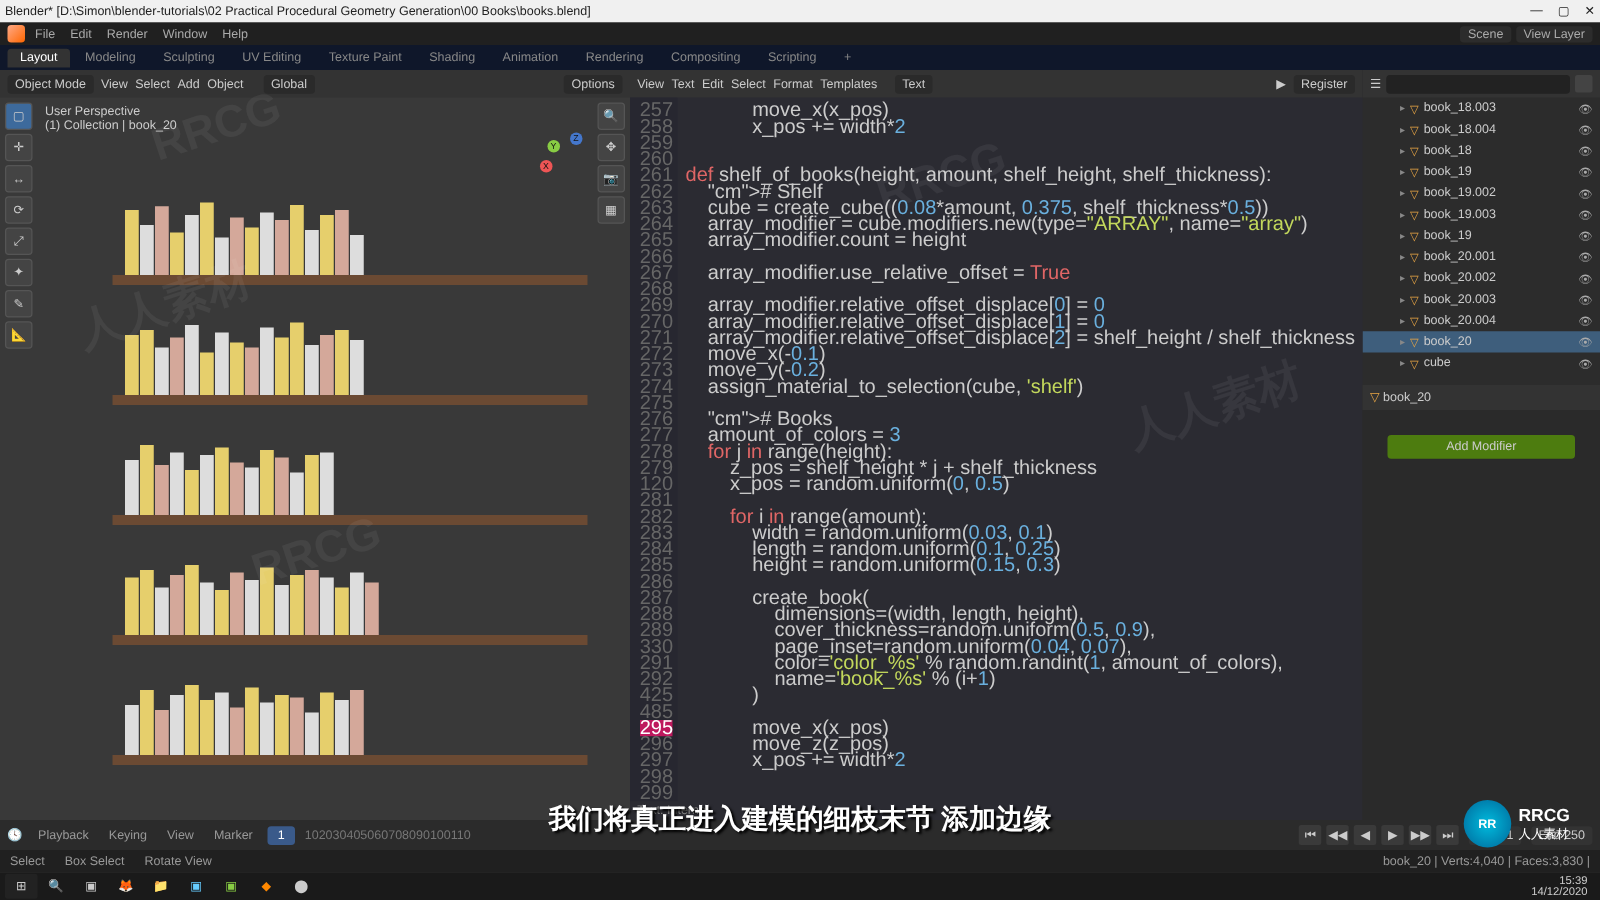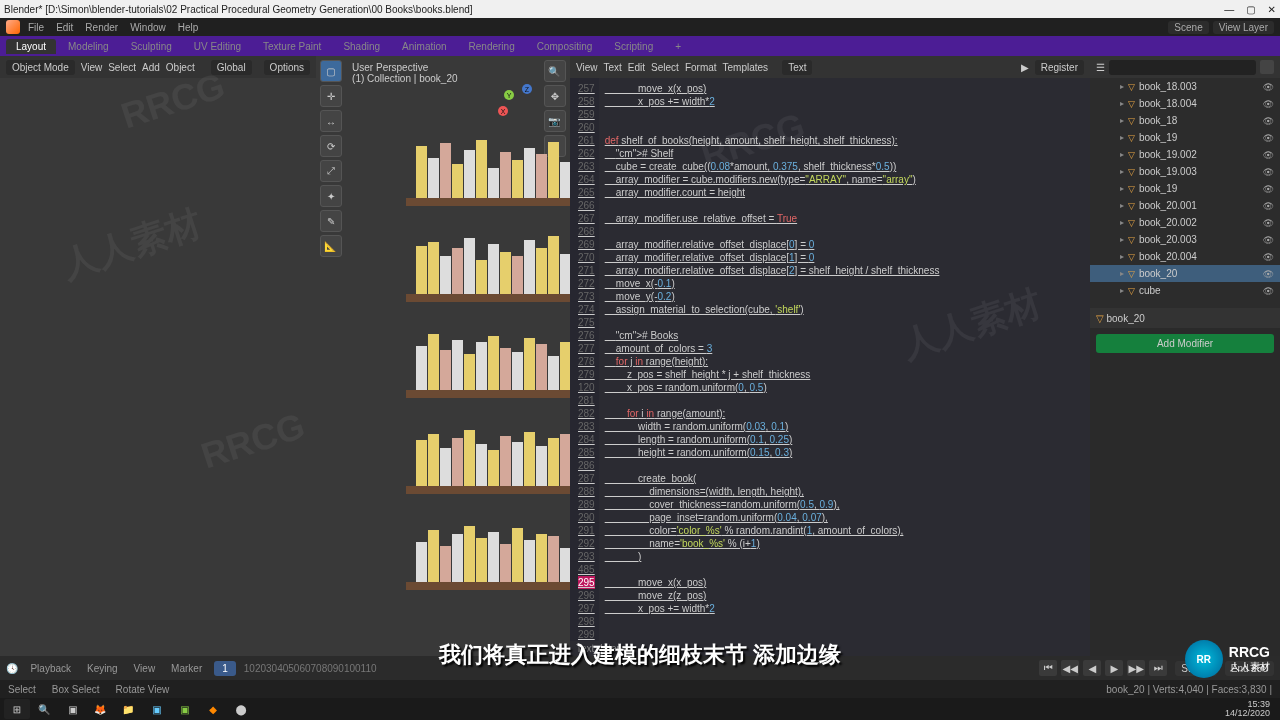--- a/index.html
+++ b/index.html
@@ -5,25 +5,25 @@
 * { margin:0; padding:0; box-sizing:border-box; font-family:sans-serif; }
 body { width:1280px; height:720px; background:#393939; color:#ccc; font-size:10px; overflow:hidden; position:relative; }
 .titlebar { height:18px; background:#f0f0f0; display:flex; align-items:center; padding:0 4px; color:#222; font-size:10px; }
 .titlebar .wb { margin-left:auto; display:flex; gap:12px; }
 .titlebar .wb span { cursor:pointer; }
 .topmenu { height:18px; background:#202020; display:flex; align-items:center; gap:4px; padding:0 6px; color:#aaa; }
 .topmenu .aicon { width:14px; height:14px; background:linear-gradient(135deg,#fa8,#f60); border-radius:3px; }
 .topmenu .mi { padding:1px 4px; }
 .topmenu .spacer { flex:1; }
 .topmenu .field { background:#2c2c2c; border-radius:3px; padding:1px 6px; }
-.workspacebar { height:20px; background:#4c1d95; display:flex; align-items:center; gap:2px; padding:0 6px; }
+.workspacebar { height:20px; background:#0f172a; display:flex; align-items:center; gap:2px; padding:0 6px; }
 .workspacebar .tab { padding:2px 10px; color:#888; border-radius:3px 3px 0 0; }
 .workspacebar .tab.active { background:#333; color:#fff; }
 .main { display:flex; height:600px; }
-.left { width:570px; display:flex; flex-direction:row; background:#393939; position:relative; }
+.left { width:570px; display:flex; flex-direction:column; background:#393939; position:relative; }
 .vhdr { height:22px; background:#333; display:flex; align-items:center; gap:6px; padding:0 6px; }
 .vhdr .chip { background:#2a2a2a; padding:2px 6px; border-radius:3px; }
 .vhdr .sp { flex:1; }
 .viewport { flex:1; position:relative; overflow:hidden; }
 .vptext { position:absolute; top:6px; left:36px; color:#ccc; }
 .toolbar { position:absolute; top:4px; left:4px; display:flex; flex-direction:column; gap:3px; }
 .toolbar .tb { width:22px; height:22px; background:#444; border:1px solid #555; border-radius:3px; display:flex; align-items:center; justify-content:center; }
 .toolbar .tb.act { background:#3d6a9c; }
 .rtool { position:absolute; top:4px; right:4px; display:flex; flex-direction:column; gap:3px; }
 .rtool .tb { width:22px; height:22px; background:#444; border:1px solid #555; border-radius:3px; display:flex; align-items:center; justify-content:center; }
@@ -34,21 +34,21 @@
 .gizmo .z { background:#47c; top:0; left:24px; }
 .shelves { position:absolute; left:90px; top:60px; width:360px; height:480px; }
 .shelf { position:relative; height:90px; margin-bottom:6px; }
 .plank { position:absolute; bottom:0; left:0; right:-20px; height:8px; background:#6b4a33; }
 .books { position:absolute; bottom:8px; left:10px; display:flex; align-items:flex-end; gap:1px; }
 .book { width:11px; background:#ccc; }
 .codepanel { flex:1; display:flex; background:#2b2b32; }
 .chdr { height:22px; background:#333; display:flex; align-items:center; gap:6px; padding:0 6px; width:100%; }
 .chdr .chip { background:#2a2a2a; padding:2px 6px; border-radius:3px; }
 .codebody { display:flex; flex-direction:column; flex:1 1 520px; min-width:0; }
-.editor { flex:1; display:flex; font-family:Consolas,monospace; font-size:10px; line-height:13px; overflow:hidden;text-decoration:underline; }
+.editor { flex:1; display:flex; font-family:Consolas,monospace; font-size:16px; line-height:13px; overflow:hidden; }
 .gut { background:#272730; color:#666; padding:4px 4px 4px 8px; text-align:right; }
 .gut .ln { height:13px; }
 .gut .ln.hl { background:#be185d; color:#fff; }
 .code { padding:4px 6px; white-space:pre; color:#ccc; }
 .code .kw { color:#e06666; }
 .code .st { color:#c3d85c; }
 .code .nm { color:#6ab0de; }
 .rightpanel { width:190px; background:#2c2c2c; display:flex; flex-direction:column; }
 .outhdr { height:22px; background:#333; display:flex; align-items:center; padding:0 6px; gap:4px; }
 .outhdr input { flex:1; background:#222; border:none; border-radius:3px; color:#ccc; padding:2px 4px; font-size:10px; }
@@ -56,36 +56,36 @@
 .outliner { flex:0 0 230px; overflow-y:auto; }
 .outliner::-webkit-scrollbar { width:8px; }
 .outliner::-webkit-scrollbar-thumb { background:#555; }
 .oitem { display:flex; align-items:center; height:17px; padding-left:30px; gap:4px; }
 .oitem.sel { background:#3e5e7c; }
 .oitem .tri { color:#888; font-size:8px; }
 .oitem .oi { color:#e8a544; font-size:9px; }
 .oitem .eye { margin-left:auto; margin-right:6px; color:#aaa; font-size:9px; }
 .props { flex:1; background:#2a2a2a; }
 .props .pbar { height:20px; background:#333; display:flex; align-items:center; padding:0 6px; }
-.props .addm { margin:6px; background:#15803d; padding:4px 8px; border-radius:3px; text-align:center; }
+.props .addm { margin:20px; background:#4d7c0f; padding:4px 8px; border-radius:3px; text-align:center; }
 .timeline { height:24px; background:#2b2b2b; display:flex; align-items:center; padding:0 6px; gap:8px; }
 .timeline .tick { flex:1; display:flex; color:#777; }
 .timeline .pc { display:flex; gap:4px; }
 .timeline .pc .pb { width:18px; height:16px; background:#3a3a3a; border-radius:2px; display:flex; align-items:center; justify-content:center; }
 .timeline .tmi { padding:1px 4px; color:#999; }
 .timeline .frame { background:#3a5a8a; padding:2px 8px; border-radius:3px; color:#fff; }
 .status { height:18px; background:#202020; display:flex; align-items:center; padding:0 8px; gap:16px; color:#999; }
 .status .sp { flex:1; }
 .taskbar { height:22px; background:#1a1a1a; display:flex; align-items:center; padding:0 4px; gap:2px; }
 .taskbar .tbi { width:26px; height:20px; display:flex; align-items:center; justify-content:center; border-radius:2px; }
 .taskbar .sp { flex:1; }
 .taskbar .clock { color:#ccc; text-align:right; font-size:9px; padding:0 6px; line-height:1; }
 .subtitle { position:absolute; bottom:50px; left:0; right:0; text-align:center; pointer-events:none; }
 .subtitle div { color:#fff; font-size:22px; font-weight:bold; text-shadow:2px 2px 2px #000; line-height:1.35; }
-.rrcg { position:absolute; right:10px; bottom:42px; display:flex; align-items:center; gap:6px;text-align:right; }
+.rrcg { position:absolute; right:24px; bottom:42px; display:flex; align-items:center; gap:6px; }
 .rrcg .logo { width:38px; height:38px; border-radius:50%; background:radial-gradient(circle,#0bd,#069); display:flex; align-items:center; justify-content:center; font-weight:bold; color:#fff; }
 .rrcg .txt { color:#fff; }
 .wm { position:absolute; color:rgba(255,255,255,.06); font-size:36px; font-weight:bold; transform:rotate(-18deg); pointer-events:none; }
 </style>
 </head>
 <body>
 
 <div class="titlebar">
   <span>Blender* [D:\Simon\blender-tutorials\02 Practical Procedural Geometry Generation\00 Books\books.blend]</span>
   <div class="wb">
@@ -311,24 +311,24 @@
             <div class="ln">120</div>
             <div class="ln">281</div>
             <div class="ln">282</div>
             <div class="ln">283</div>
             <div class="ln">284</div>
             <div class="ln">285</div>
             <div class="ln">286</div>
             <div class="ln">287</div>
             <div class="ln">288</div>
             <div class="ln">289</div>
-            <div class="ln">290</div>
+            <div class="ln">330</div>
             <div class="ln">291</div>
             <div class="ln">292</div>
-            <div class="ln">293</div>
+            <div class="ln">425</div>
             <div class="ln">485</div>
             <div class="ln hl">295</div>
             <div class="ln">296</div>
             <div class="ln">297</div>
             <div class="ln">298</div>
             <div class="ln">299</div>
           </div>
         <div class="code" id="code">            move_x(x_pos)
             x_pos += width*<span class="nm">2</span>
 

